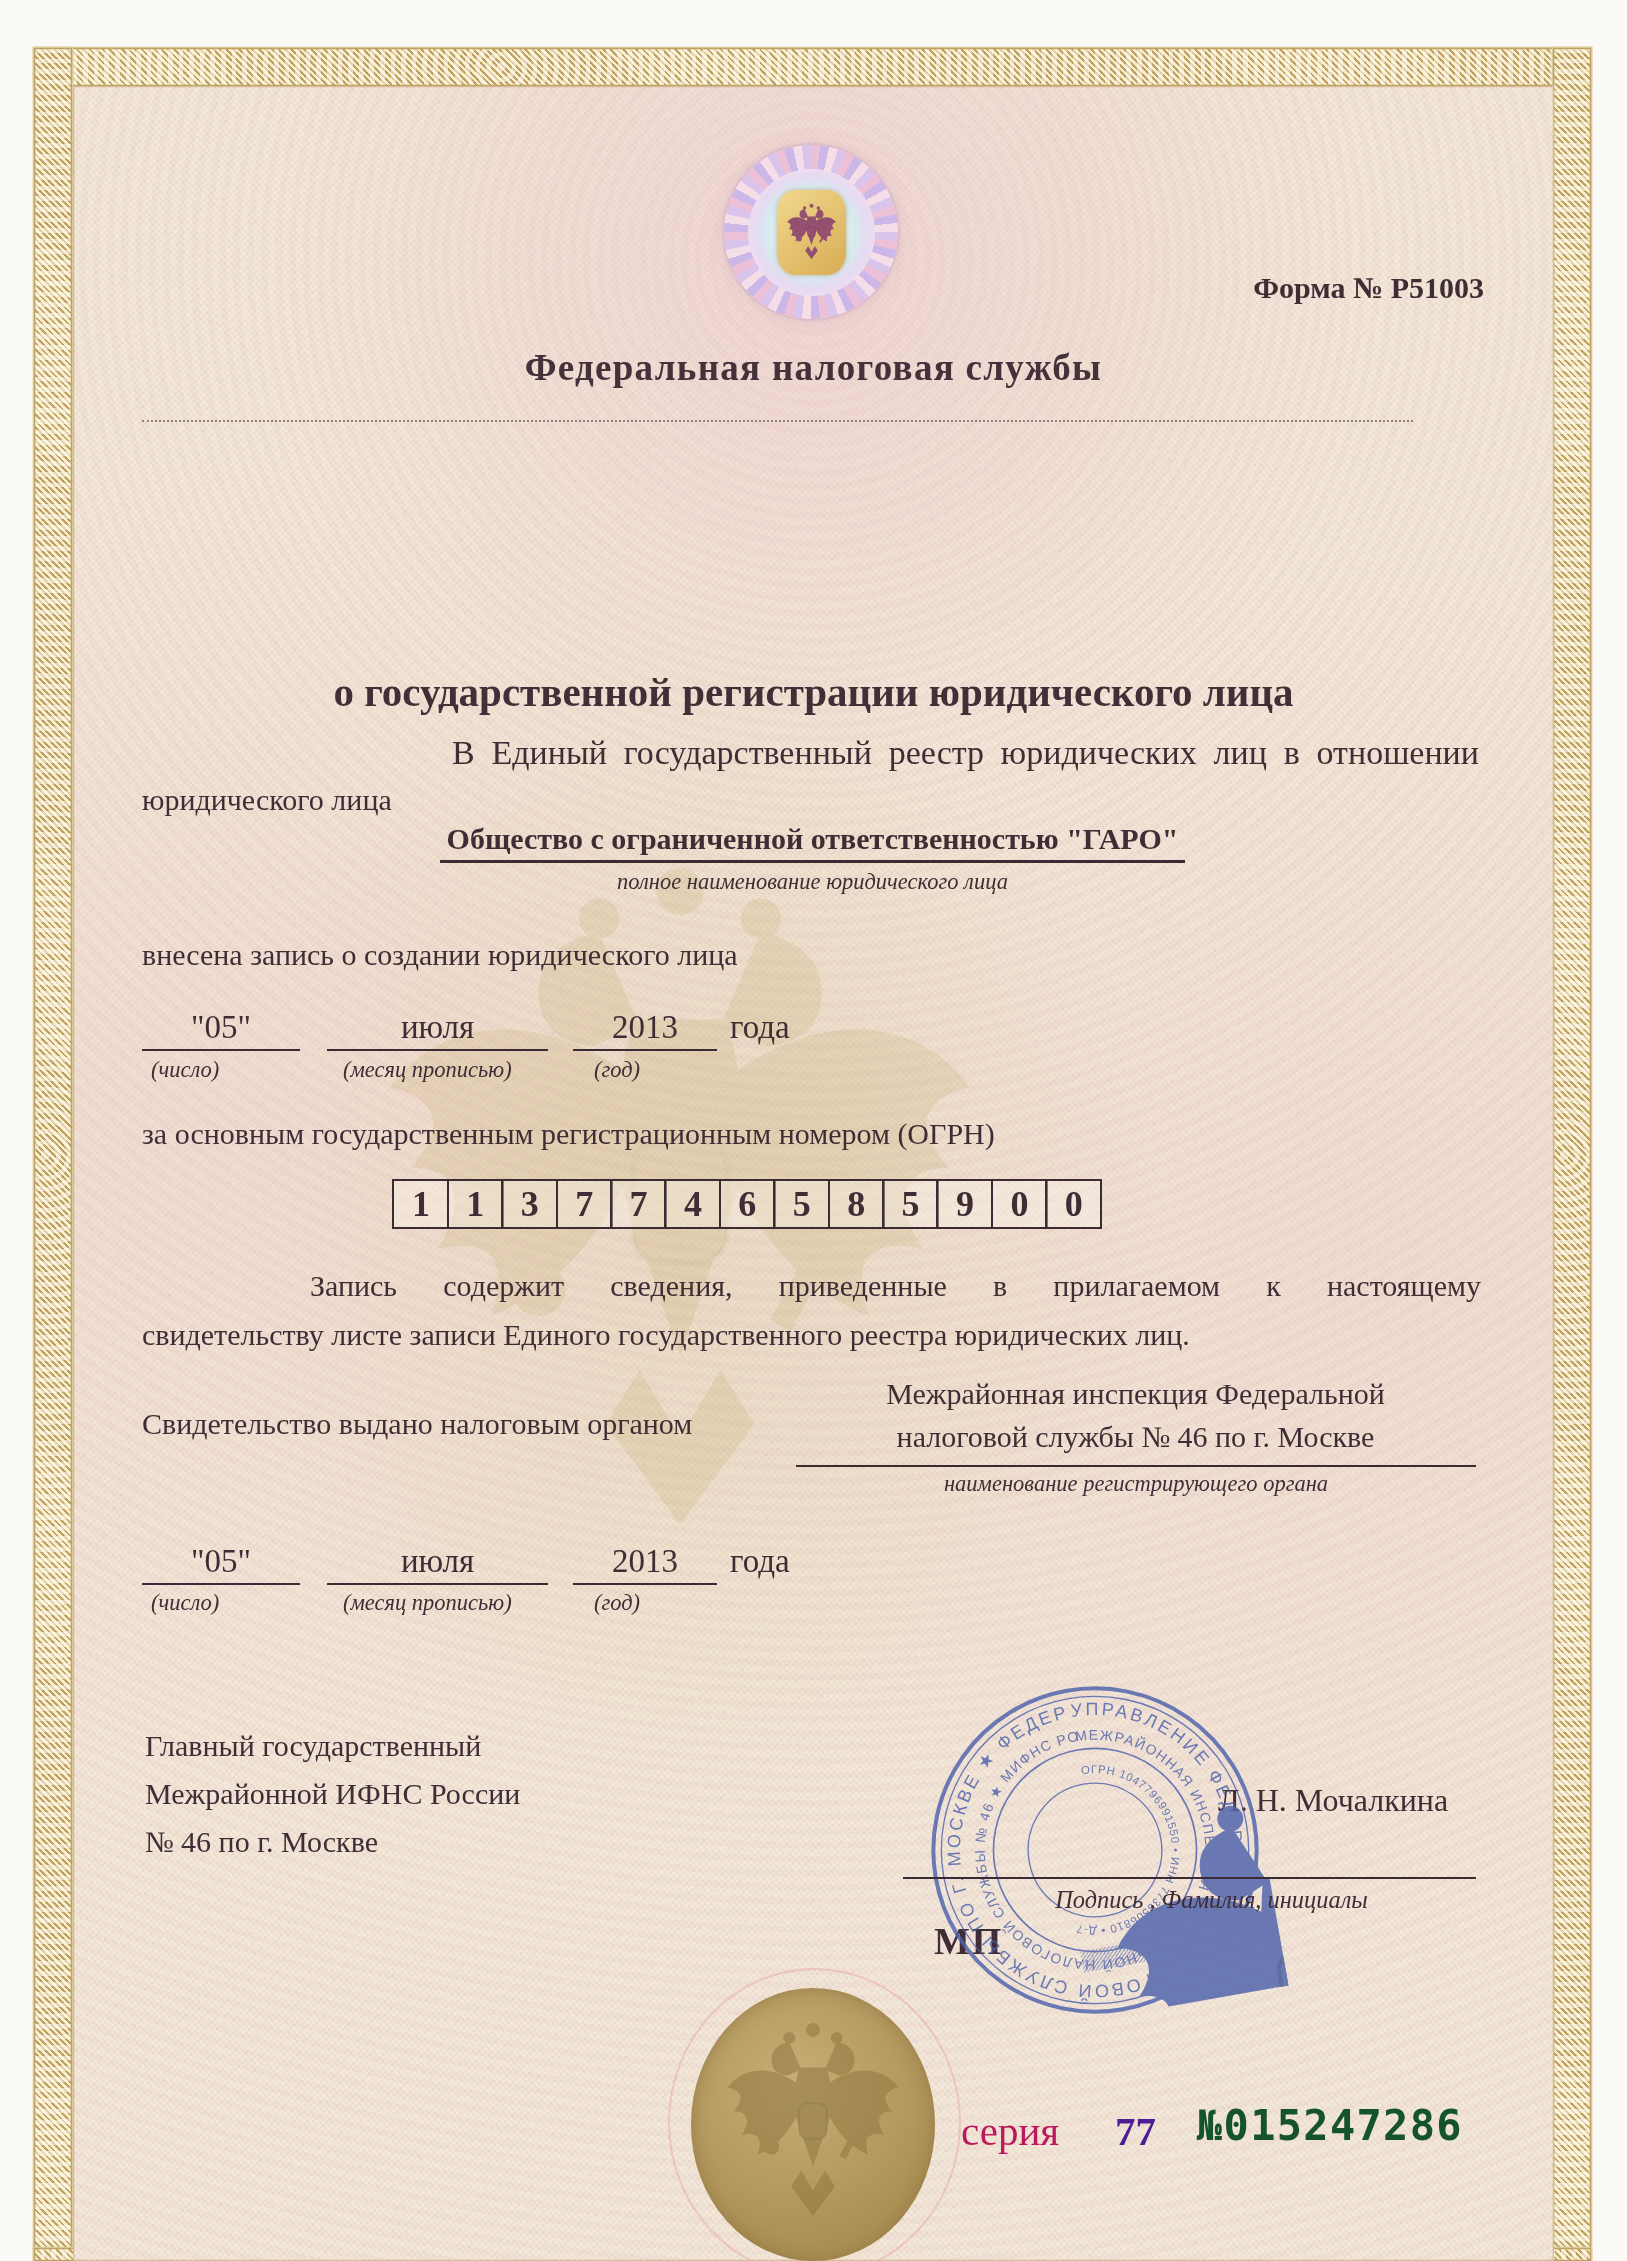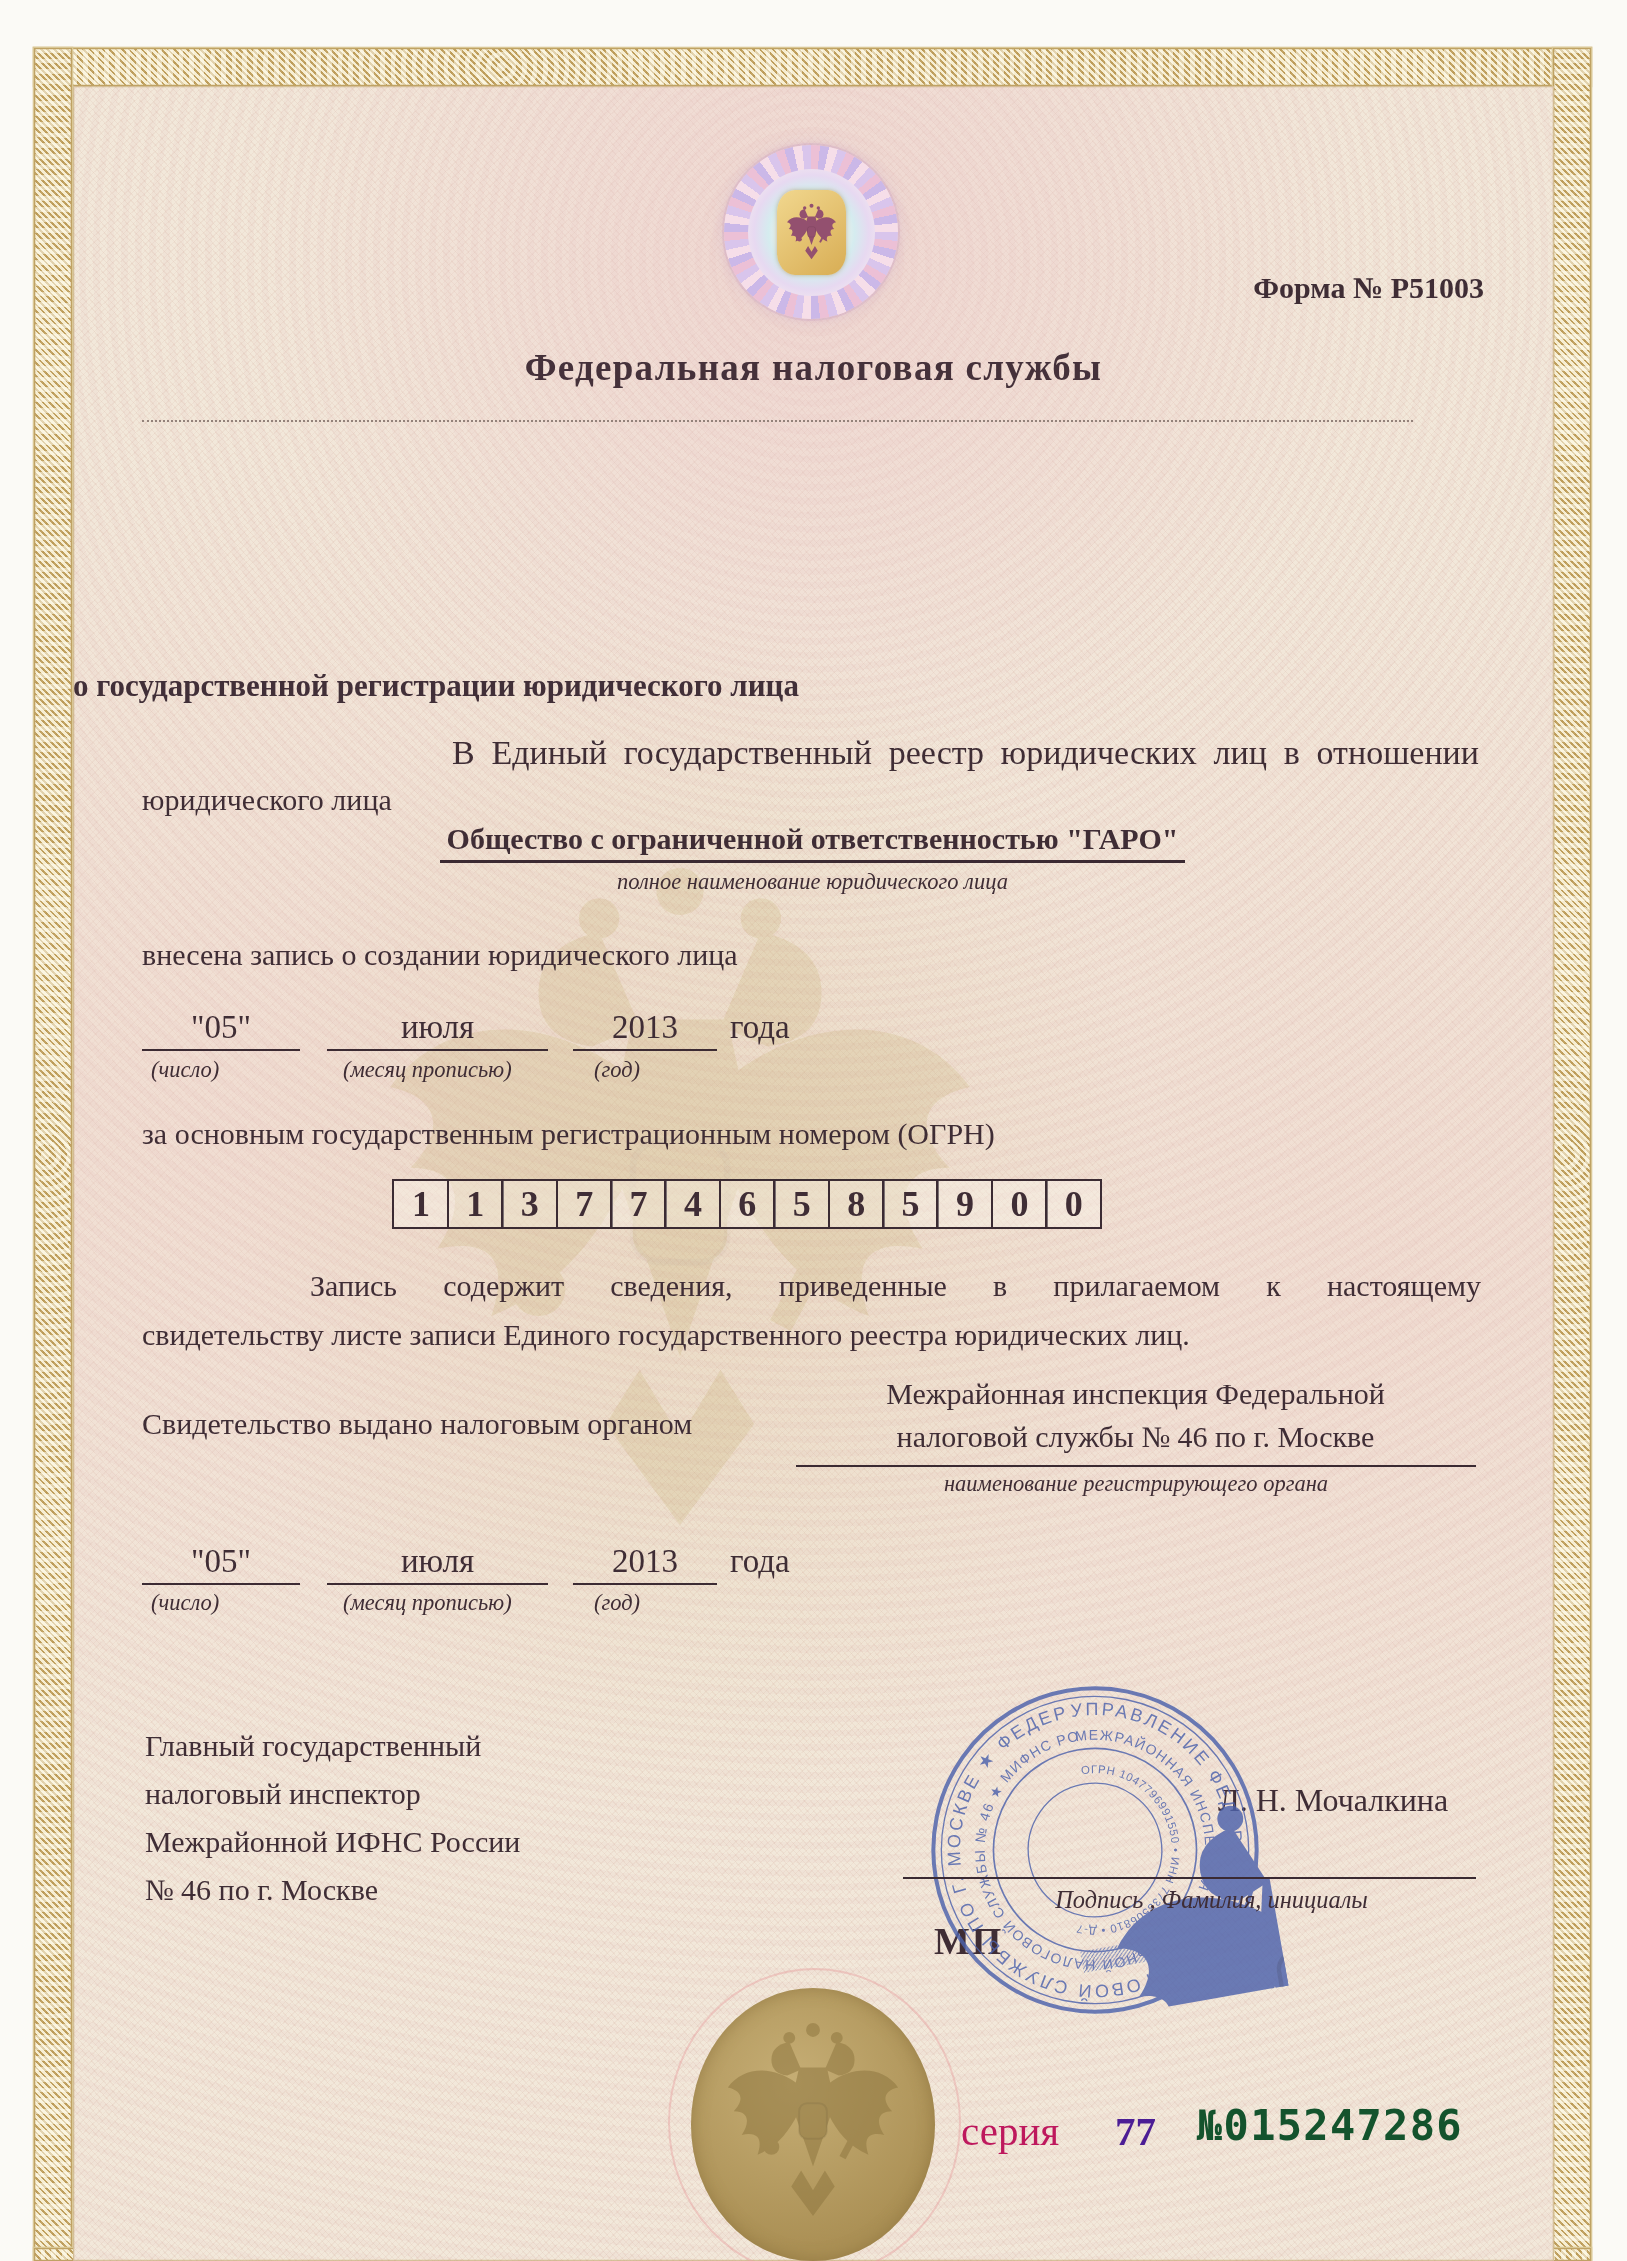--- a/index.html
+++ b/index.html
@@ -29,21 +29,21 @@
       repeating-linear-gradient(-44deg, rgba(186,122,106,.08) 0 1px, transparent 1px 4.6px),
       #f2e8da;
     box-shadow: inset 0 0 0 1.3px rgba(190,160,100,.55);}
   
   .abs{position:absolute;}
   .form-number{right:143px;top:271px;font-size:30px;font-weight:bold;}
   .agency{left:73px;top:346px;width:1481px;text-align:center;font-size:37px;font-weight:bold;letter-spacing:1.3px;color:#45313a;}
   .dotline{left:142px;top:420px;width:1271px;border-top:2px dotted #93827a;height:0;}
   .cert-title{left:73px;top:424px;width:1481px;text-align:center;font-family:"DejaVu Serif","Liberation Serif",serif;
     font-size:81px;font-weight:bold;letter-spacing:6px;color:#46313a;}
-  .subtitle{left:73px;top:668px;width:1481px;font-size:31px;font-weight:bold;color:#412f38;}
+  .subtitle{left:73px;top:668px;width:1481px;text-align:center;font-size:41px;font-weight:bold;color:#412f38;}
   .intro1{left:142px;top:734px;width:1337px;font-size:34px;text-indent:310px;text-align:justify;text-align-last:justify;}
   .intro2{left:142px;top:783px;font-size:30px;}
   .company-wrap{left:142px;top:822px;width:1341px;text-align:center;}
   .company{display:inline-block;font-size:30px;font-weight:bold;border-bottom:3.3px solid #3b2a32;padding:0 6.6px 4px;}
   .company-caption{left:142px;top:869px;width:1341px;text-align:center;font-size:22.5px;font-style:italic;}
   .record-line{left:142px;top:938px;font-size:30px;}
   .date-val{font-size:33px;text-align:center;border-bottom:2.6px solid #3c2b33;padding-bottom:2.6px;}
   .d-day{left:142px;width:158px;}
   .d-month{left:327px;width:221px;}
   .d-year{left:573px;width:144px;}
@@ -185,21 +185,20 @@
   <div class="abs date-val d-day" style="top:1543px;">"05"</div>
   <div class="abs date-val d-month" style="top:1543px;">июля</div>
   <div class="abs date-val d-year" style="top:1543px;">2013</div>
   <div class="abs d-suffix" style="top:1543px;">года</div>
   <div class="abs date-label" style="left:151px;top:1590px;">(число)</div>
   <div class="abs date-label" style="left:343px;top:1590px;">(месяц прописью)</div>
   <div class="abs date-label" style="left:594px;top:1590px;">(год)</div>
 
   <div class="abs inspector">
     <div>Главный государственный</div>
-    <div>налоговый инспектор</div>
     <div>Межрайонной ИФНС России</div>
     <div>№ 46 по г. Москве</div>
   </div>
 
   <div class="abs signer">Л. Н. Мочалкина</div>
   <div class="abs sig-line"></div>
   <div class="abs sig-caption">Подпись , Фамилия, инициалы</div>
   <div class="abs mp">МП</div>
 
   <div class="abs stamp">

